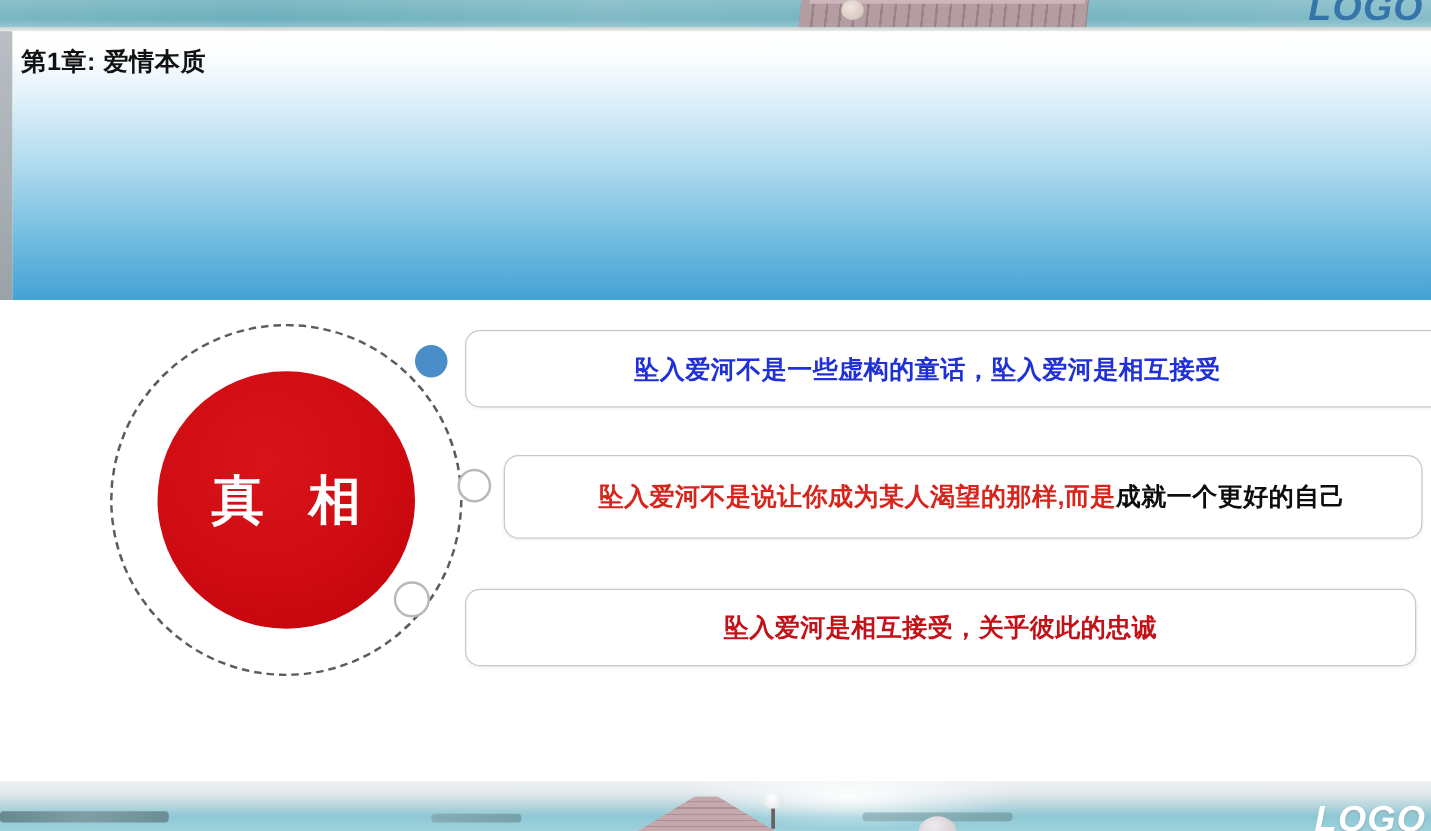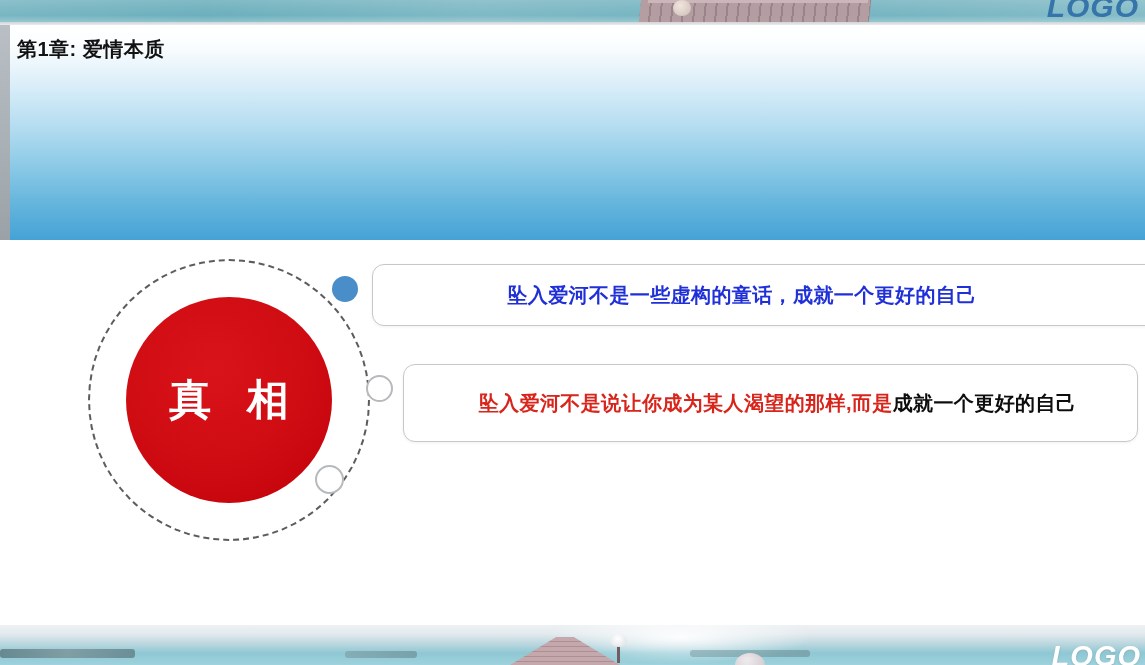--- a/index.html
+++ b/index.html
@@ -204,21 +204,21 @@
     left: 372px; top: 264px;
     width: 790px; height: 62px;
   }
   .stmt-box-1 .stmt-text {
     color: #2030d8;
     padding-right: 50px;
   }
 
   .stmt-box-2 {
     left: 403px; top: 364px;
-    width: 735px; height: 78px;
+    width: 735px; height: 67px;
   }
   .stmt-box-2 .stmt-text {
     padding-left: 14px;
   }
   .seg-red { color: #d8251c; }
   .seg-black { color: #0d0d0d; }
 
   .stmt-box-3 {
     left: 372px; top: 471px;
     width: 761px; height: 62px;
@@ -339,27 +339,30 @@
 
   <div class="core-circle">
     <span class="core-label">真 相</span>
   </div>
 
   <div class="node node-filled"></div>
   <div class="node node-open-1"></div>
   <div class="node node-open-2"></div>
 
   <div class="stmt-box stmt-box-1">
-    <span class="stmt-text">坠入爱河不是一些虚构的童话，成就一个更好的自己</span>
+    <span class="stmt-text">坠入爱河不是一些虚构的童话，坠入爱河是相互接受</span>
   </div>
 
   <div class="stmt-box stmt-box-2">
     <span class="stmt-text"><span class="seg-red">坠入爱河不是说让你成为某人渴望的那样,而是</span><span class="seg-black">成就一个更好的自己</span></span>
   </div>
 
+  <div class="stmt-box stmt-box-3">
+    <span class="stmt-text">坠入爱河是相互接受，关乎彼此的忠诚</span>
+  </div>
 
   <div class="photo-strip-bottom">
     <div class="bsky-glow"></div>
     <div class="breakwater"></div>
     <div class="breakwater-2"></div>
     <div class="breakwater-3"></div>
     <div class="pier-bottom"></div>
     <div class="lamp-post"></div>
     <div class="lamp-head"></div>
     <div class="ball-bottom"></div>

